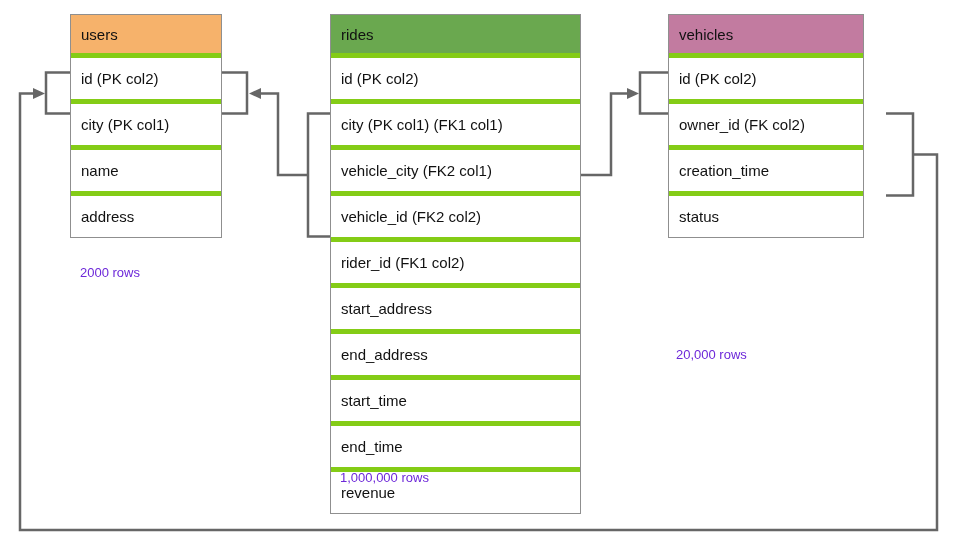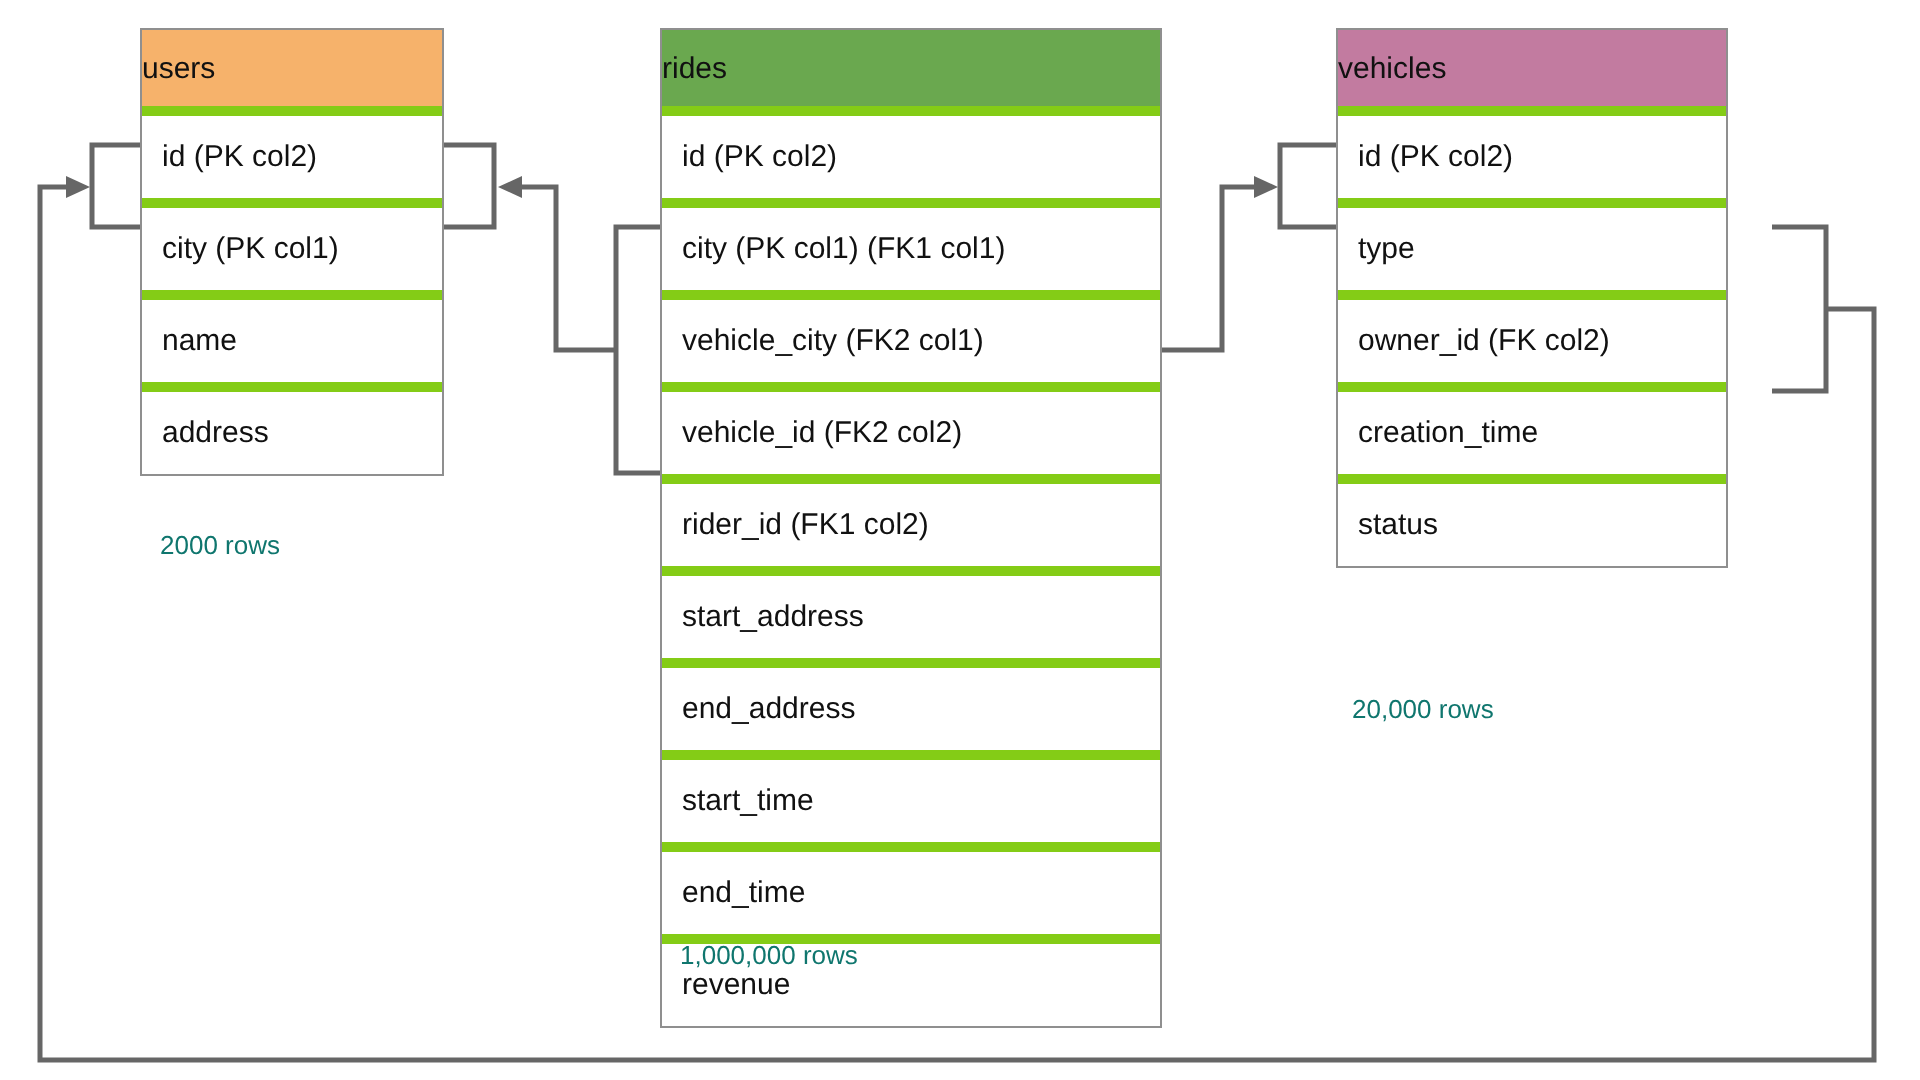--- a/index.html
+++ b/index.html
@@ -8,28 +8,28 @@
     width:960px;height:540px;position:relative;background:#ffffff;
     font-family:"Liberation Sans", sans-serif;color:#111;overflow:hidden;
   }
   #connectors{position:absolute;left:0;top:0;width:960px;height:540px;}
   .table{
     position:absolute;top:14px;background:#fff;
     border:1px solid #8f8f8f;box-sizing:border-box;
   }
   .thead{
     height:38px;display:flex;align-items:center;
-    padding-left:0;font-size:15px;
+    padding-left:10px;font-size:15px;
   }
   .trow{
     height:41px;display:flex;align-items:center;
     padding-left:10px;font-size:15px;background:#fff;
     border-top:5px solid #84cc16;white-space:nowrap;
   }
-  .rows-label{position:absolute;font-size:13px;color:#0f766e;}
+  .rows-label{position:absolute;font-size:13px;color:#6d28d9;}
   #users-table{left:70px;width:152px;}
   #rides-table{left:330px;width:251px;}
   #vehicles-table{left:668px;width:196px;}
   #users-rows-label{left:80px;top:265px;}
   #rides-rows-label{left:340px;top:470px;}
   #vehicles-rows-label{left:676px;top:347px;}
 </style>
 </head>
 <body>
 
@@ -79,18 +79,17 @@
   <div class="trow">end_address</div>
   <div class="trow">start_time</div>
   <div class="trow">end_time</div>
   <div class="trow">revenue</div>
 </div>
 <div class="rows-label" id="rides-rows-label">1,000,000 rows</div>
 
 <div class="table" id="vehicles-table">
   <div class="thead" style="background-color: rgb(194, 123, 160);">vehicles</div>
   <div class="trow">id (PK col2)</div>
-  <div class="trow">type</div>
   <div class="trow">owner_id (FK col2)</div>
   <div class="trow">creation_time</div>
   <div class="trow">status</div>
 </div>
 <div class="rows-label" id="vehicles-rows-label">20,000 rows</div>
 
 </body></html>

